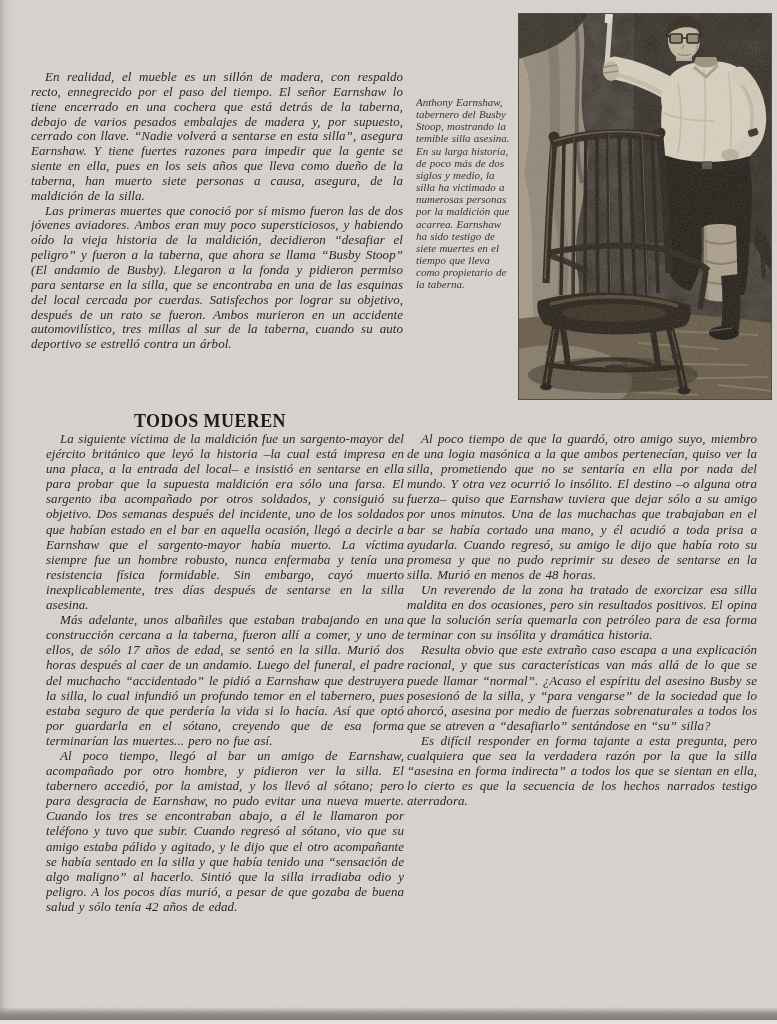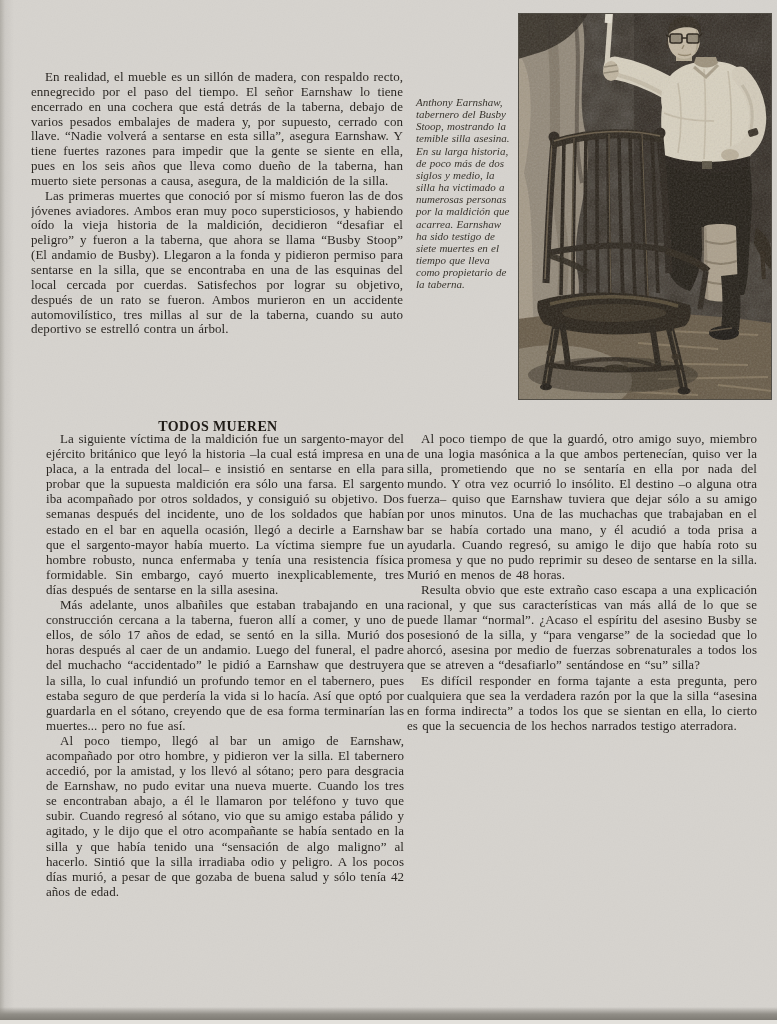--- a/index.html
+++ b/index.html
@@ -3,25 +3,25 @@
 <meta charset="utf-8">
 <style>
   html,body{margin:0;padding:0;background:#8a877f;}
   .page{
     position:relative;width:777px;height:1024px;overflow:hidden;
     background:linear-gradient(90deg,#b0ada6 0px,#ccc9c4 5px,#d6d3ce 14px,#d6d3ce 100%);
     font-family:"Liberation Serif", serif;color:#282420;
   }
   .col{position:absolute;text-align:justify;font-size:13px;line-height:15.1px;
        -webkit-hyphens:auto;hyphens:auto;}
-  .col p{margin:0;text-indent:14px;word-spacing:1px;letter-spacing:.05px;}
+  .col p{margin:0;text-indent:14px;word-spacing:1px;letter-spacing:.05px;font-style:italic;}
   .col-intro{left:31px;top:70px;width:372px;height:340px;line-height:14.85px;overflow:hidden;}
   .col-left-bottom{left:46px;top:431px;width:358px;height:582px;overflow:hidden;}
   .col-right{left:407px;top:431px;width:350px;height:582px;overflow:hidden;}
-  .heading{position:absolute;margin:8px;font-weight:bold;font-size:14px;letter-spacing:.4px;
+  .heading{position:absolute;margin:0;font-weight:bold;font-size:18px;letter-spacing:.4px;
            text-align:center;color:#1c1813;font-family:"Liberation Serif", serif;}
   .heading-left{left:31px;top:411px;width:358px;}
   .heading-right{left:407px;top:409px;width:350px;}
   .photo-caption{position:absolute;left:416px;top:96px;width:96px;
     font-style:italic;font-size:11px;line-height:12.15px;color:#35312a;word-spacing:.5px;}
   .photo{position:absolute;left:518px;top:13px;width:254px;height:387px;}
   .page-noise{position:absolute;left:0;top:0;width:777px;height:1024px;pointer-events:none;}
   .edge-bottom{position:absolute;left:0;top:1007px;width:777px;height:13px;
     background:linear-gradient(180deg,rgba(141,138,131,0) 0%,#918e87 55%,#7d7a73 100%);}
   .edge-bottom-light{position:absolute;left:0;top:1020px;width:777px;height:4px;background:#e3e1dc;}
@@ -169,20 +169,21 @@
   <h2 class="heading heading-left">TODOS MUEREN</h2>
 
   <div class="col col-left-bottom">
     <p>La siguiente víctima de la maldición fue un sargento-mayor del ejército británico que leyó la historia –la cual está impresa en una placa, a la entrada del local– e insistió en sentarse en ella para probar que la supuesta maldición era sólo una farsa. El sargento iba acompañado por otros soldados, y consiguió su objetivo. Dos semanas después del incidente, uno de los soldados que habían estado en el bar en aquella ocasión, llegó a decirle a Earnshaw que el sargento-mayor había muerto. La víctima siempre fue un hombre robusto, nunca enfermaba y tenía una resistencia física formidable. Sin embargo, cayó muerto inexplicablemente, tres días después de sentarse en la silla asesina.</p>
     <p>Más adelante, unos albañiles que estaban trabajando en una construcción cercana a la taberna, fueron allí a comer, y uno de ellos, de sólo 17 años de edad, se sentó en la silla. Murió dos horas después al caer de un andamio. Luego del funeral, el padre del muchacho “accidentado” le pidió a Earnshaw que destruyera la silla, lo cual infundió un profundo temor en el tabernero, pues estaba seguro de que perdería la vida si lo hacía. Así que optó por guardarla en el sótano, creyendo que de esa forma terminarían las muertes... pero no fue así.</p>
     <p>Al poco tiempo, llegó al bar un amigo de Earnshaw, acompañado por otro hombre, y pidieron ver la silla. El tabernero accedió, por la amistad, y los llevó al sótano; pero para desgracia de Earnshaw, no pudo evitar una nueva muerte. Cuando los tres se encontraban abajo, a él le llamaron por teléfono y tuvo que subir. Cuando regresó al sótano, vio que su amigo estaba pálido y agitado, y le dijo que el otro acompañante se había sentado en la silla y que había tenido una “sensación de algo maligno” al hacerlo. Sintió que la silla irradiaba odio y peligro. A los pocos días murió, a pesar de que gozaba de buena salud y sólo tenía 42 años de edad.</p>
   </div>
 
   <div class="col col-right">
     <p>Al poco tiempo de que la guardó, otro amigo suyo, miembro de una logia masónica a la que ambos pertenecían, quiso ver la silla, prometiendo que no se sentaría en ella por nada del mundo. Y otra vez ocurrió lo insólito. El destino –o alguna otra fuerza– quiso que Earnshaw tuviera que dejar sólo a su amigo por unos minutos. Una de las muchachas que trabajaban en el bar se había cortado una mano, y él acudió a toda prisa a ayudarla. Cuando regresó, su amigo le dijo que había roto su promesa y que no pudo reprimir su deseo de sentarse en la silla. Murió en menos de 48 horas.</p>
+    <p>Un reverendo de la zona ha tratado de exorcizar esa silla maldita en dos ocasiones, pero sin resultados positivos. El opina que la solución sería quemarla con petróleo para de esa forma terminar con su insólita y dramática historia.</p>
     <p>Resulta obvio que este extraño caso escapa a una explicación racional, y que sus características van más allá de lo que se puede llamar “normal”. ¿Acaso el espíritu del asesino Busby se posesionó de la silla, y “para vengarse” de la sociedad que lo ahorcó, asesina por medio de fuerzas sobrenaturales a todos los que se atreven a “desafiarlo” sentándose en “su” silla?</p>
     <p>Es difícil responder en forma tajante a esta pregunta, pero cualquiera que sea la verdadera razón por la que la silla “asesina en forma indirecta” a todos los que se sientan en ella, lo cierto es que la secuencia de los hechos narrados testigo aterradora.</p>
   </div>
 
   <svg class="page-noise" viewBox="0 0 777 1024" width="777" height="1024">
     <defs>
       <filter id="papergrain" x="0" y="0" width="100%" height="100%">
         <feTurbulence type="fractalNoise" baseFrequency="0.8" numOctaves="2" stitchTiles="stitch"></feTurbulence>
         <feColorMatrix type="saturate" values="0"></feColorMatrix>
       </filter>

